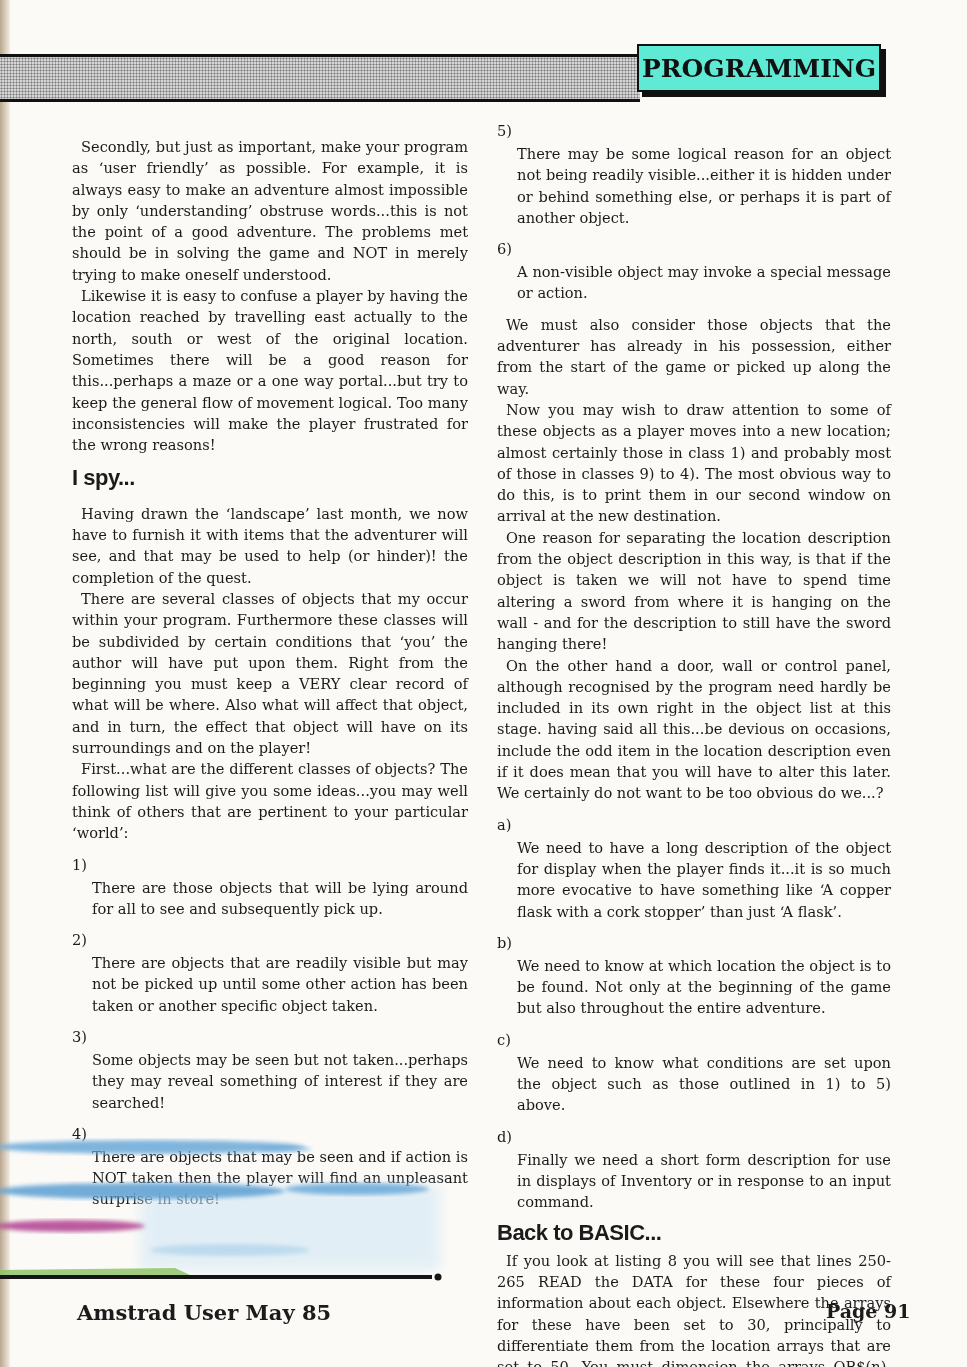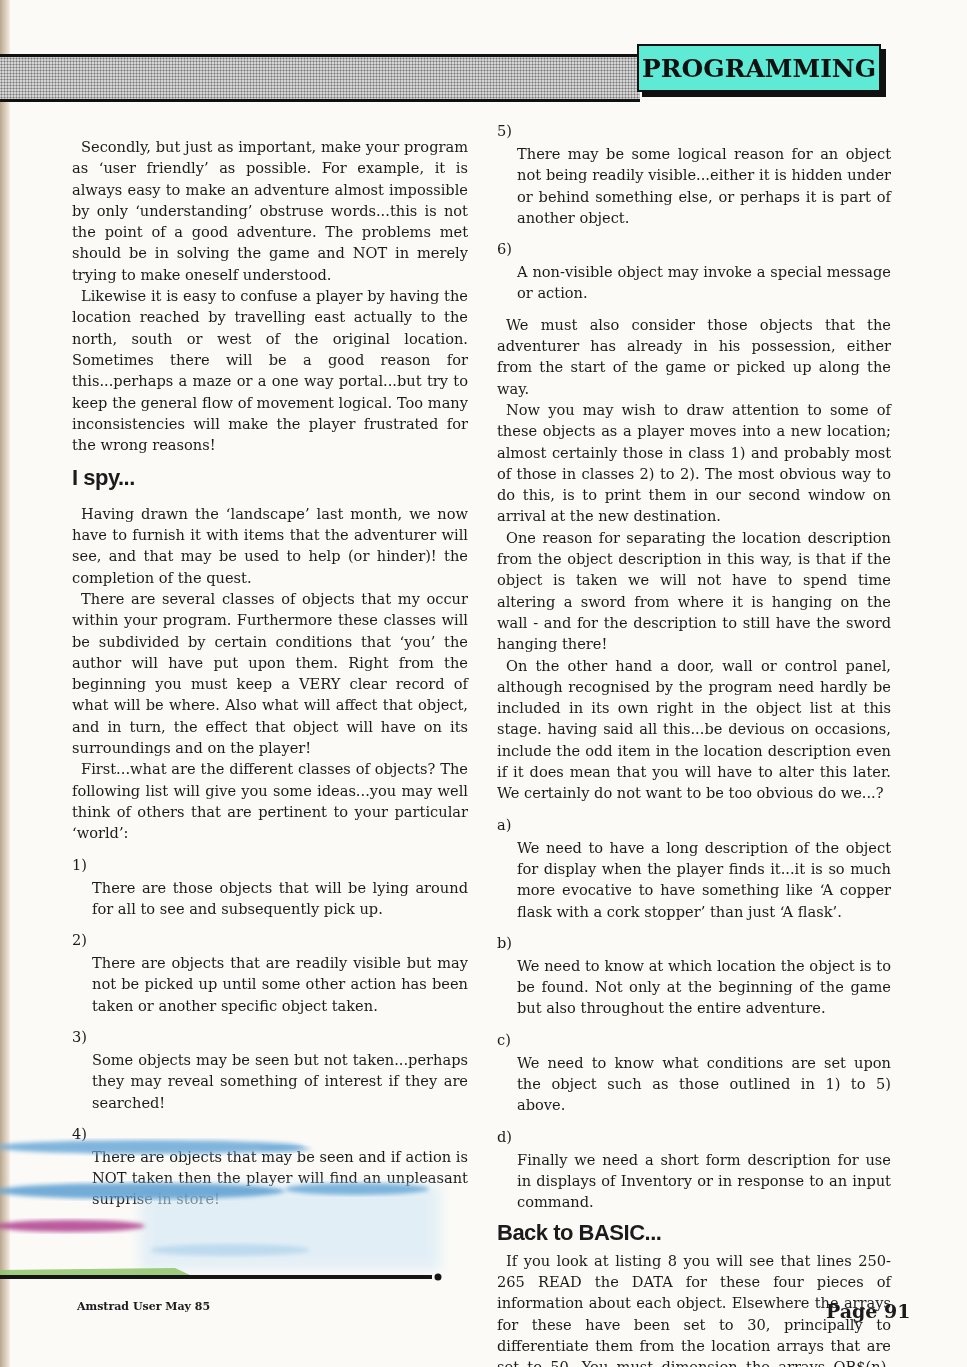--- a/index.html
+++ b/index.html
@@ -43,21 +43,21 @@
   }
   .list { margin: 10px 0 10px 0; }
   .li { display: flex; margin-bottom: 10px; }
   .li .num { width: 20px; flex: 0 0 20px; }
   .li .txt { flex: 1; text-align: justify; margin-top: 23px; }
   .art {
     position: absolute; left: 0; top: 1125px; width: 470px; height: 160px;
   }
   .footer-left {
     position: absolute; left: 77px; top: 1300px;
-    font-weight: bold; font-size: 11px;
+    font-weight: bold; font-size: 21px;
   }
   .footer-right {
     position: absolute; left: 826px; top: 1300px;
     font-weight: bold; font-size: 19px;
   }
 </style>
 </head>
 <body>
 
 <div class="spine"></div>
@@ -103,21 +103,21 @@
       <span class="num">5)</span>
       <span class="txt">There may be some logical reason for an object not being readily visible...either it is hidden under or behind something else, or perhaps it is part of another object.</span>
     </div>
     <div class="li">
       <span class="num">6)</span>
       <span class="txt">A non-visible object may invoke a special message or action.</span>
     </div>
   </div>
 
   <p>We must also consider those objects that the adventurer has already in his possession, either from the start of the game or picked up along the way.</p>
-  <p>Now you may wish to draw attention to some of these objects as a player moves into a new location; almost certainly those in class 1) and probably most of those in classes 2) to 2). The most obvious way to do this, is to print them in our second window on arrival at the new destination.</p>
+  <p>Now you may wish to draw attention to some of these objects as a player moves into a new location; almost certainly those in class 1) and probably most of those in classes 9) to 4). The most obvious way to do this, is to print them in our second window on arrival at the new destination.</p>
   <p>One reason for separating the location description from the object description in this way, is that if the object is taken we will not have to spend time altering a sword from where it is hanging on the wall - and for the description to still have the sword hanging there!</p>
   <p>On the other hand a door, wall or control panel, although recognised by the program need hardly be included in its own right in the object list at this stage. having said all this...be devious on occasions, include the odd item in the location description even if it does mean that you will have to alter this later. We certainly do not want to be too obvious do we...?</p>
 
   <div class="list">
     <div class="li">
       <span class="num">a)</span>
       <span class="txt">We need to have a long description of the object for display when the player finds it...it is so much more evocative to have something like ‘A copper flask with a cork stopper’ than just ‘A flask’.</span>
     </div>
     <div class="li">
       <span class="num">b)</span>

